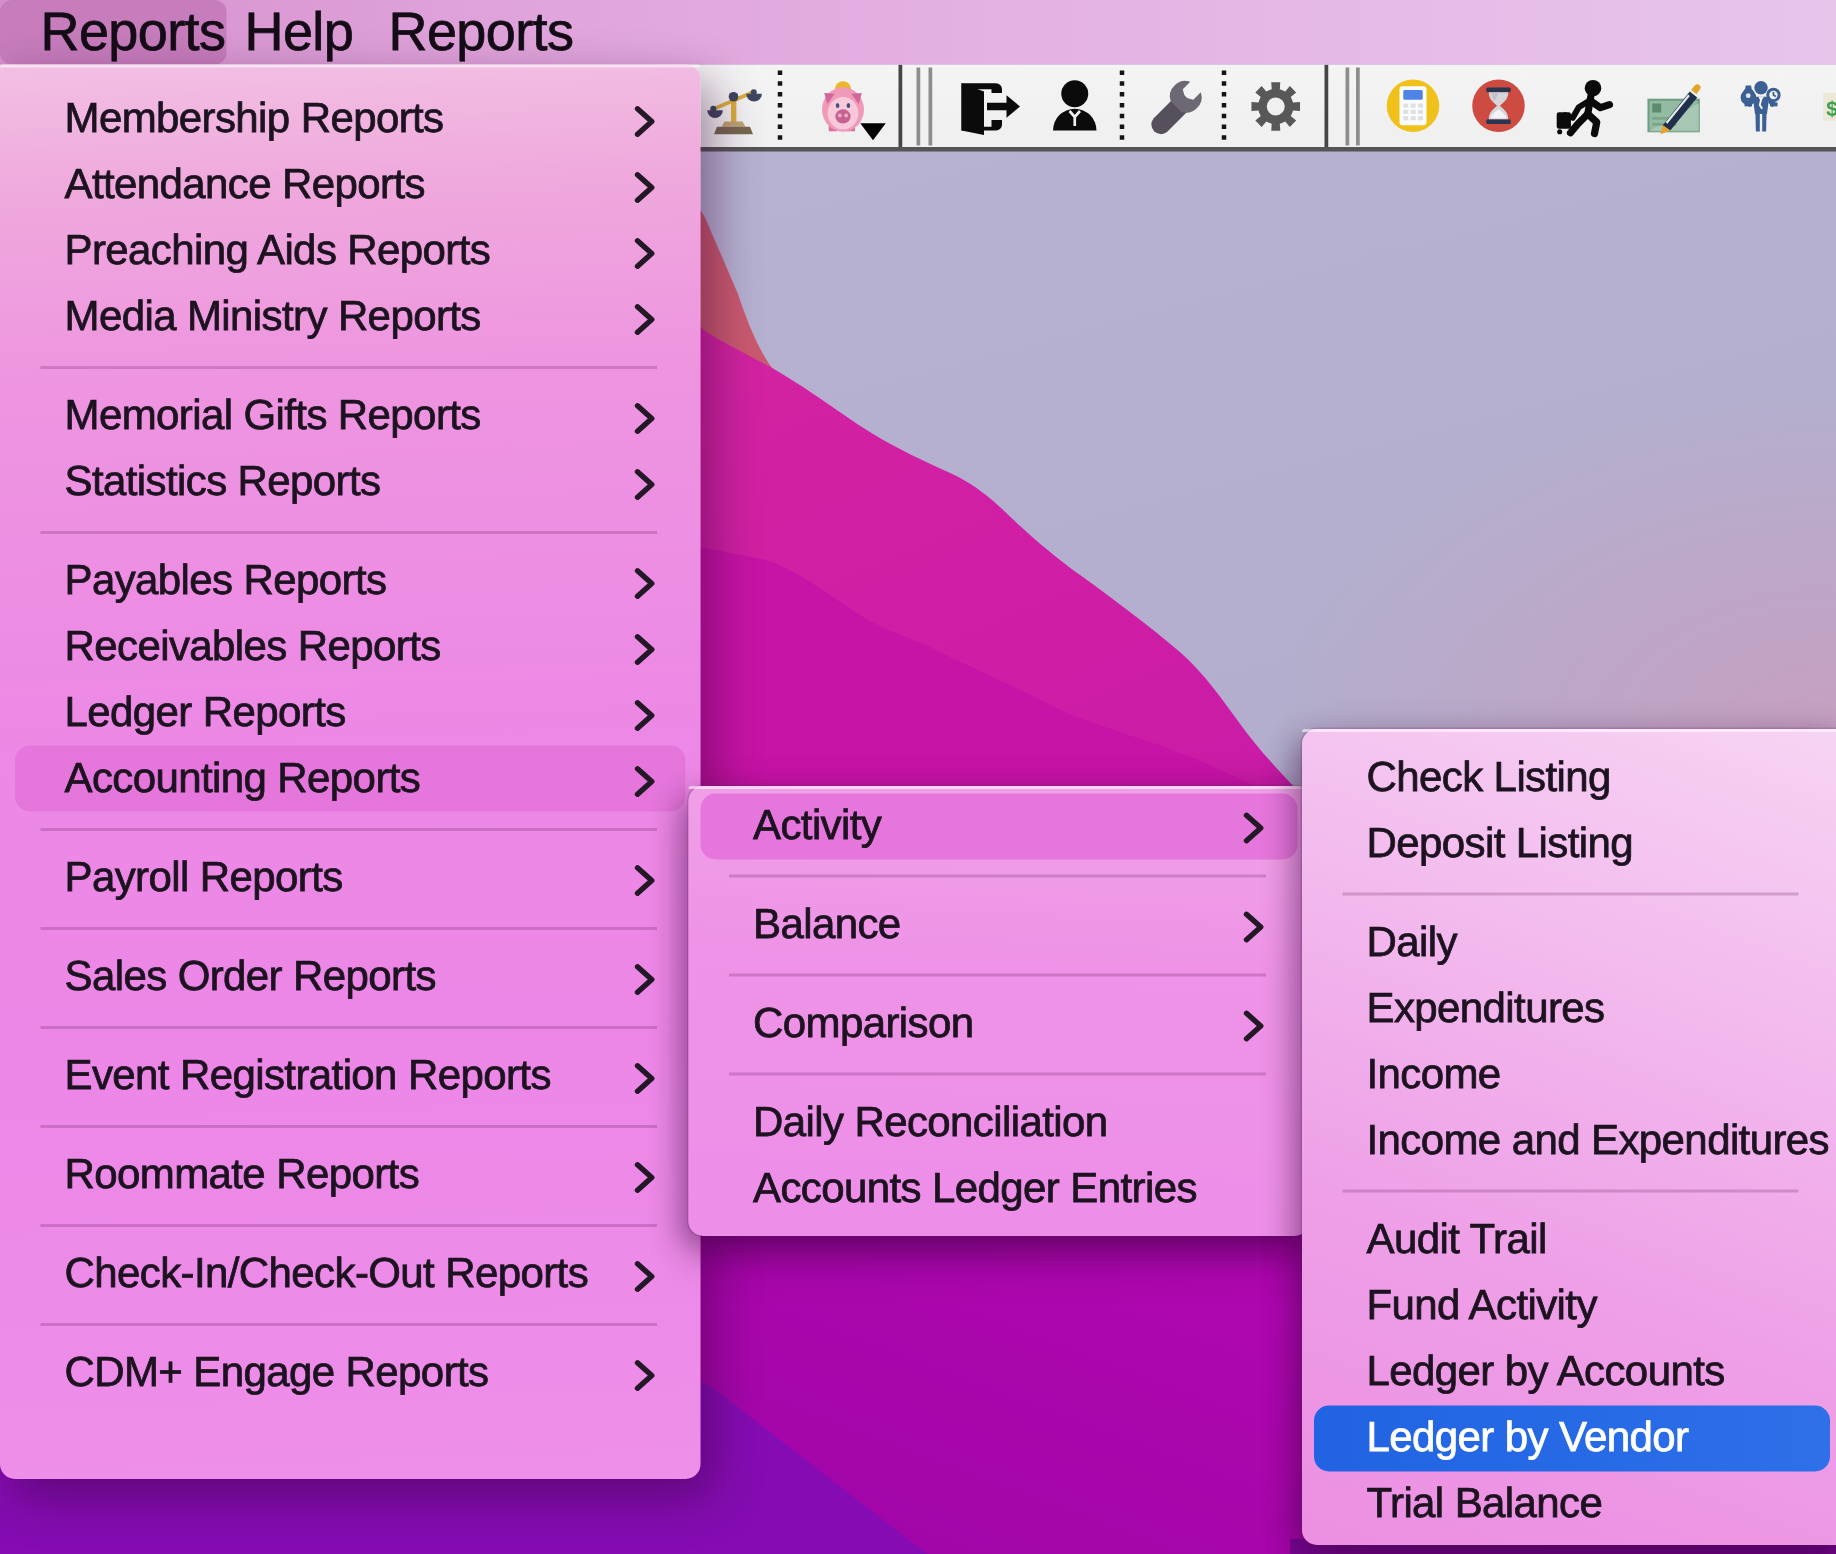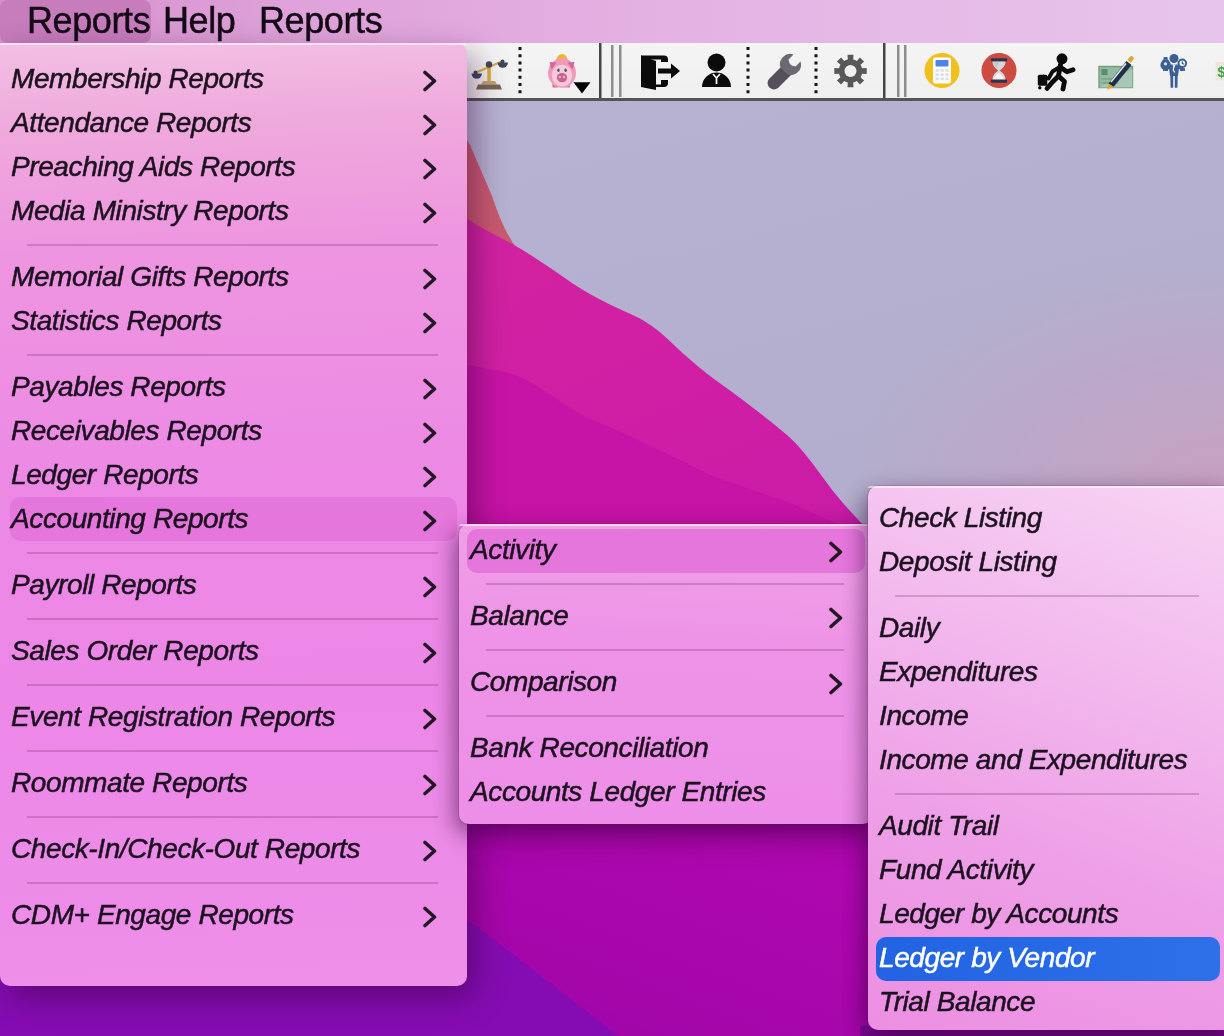--- a/index.html
+++ b/index.html
@@ -13,21 +13,21 @@
   
   #menubar { position:absolute; left:0; top:0; width:1224px; height:43px;
     background:linear-gradient(90deg,#d48fcb 0%,#dfa2da 25%,#e4b2e3 55%,#e7c5eb 100%); }
   #menubar .mi { position:absolute; top:0; height:43px; line-height:41px; font-size:36px;
     letter-spacing:-0.4px; color:#140c16; -webkit-text-stroke:0.5px #140c16; }
   #rephl { position:absolute; left:0px; top:0px; width:151px; height:43px;
     background:#c77cbc; border-radius:8px; }
   
   .panel { position:absolute; color:#1c1220; font-size:28px; letter-spacing:-0.4px; -webkit-text-stroke:0.5px #1c1220;
     box-shadow: 6px 12px 30px rgba(48,0,52,.42), -7px 7px 18px rgba(48,0,52,.28), 0 0 0 1px rgba(120,40,120,.2); }
-  .row { position:relative; height:44px; line-height:42px; padding-left:11px; white-space:nowrap;font-style:italic; }
+  .row { position:relative; height:44px; line-height:42px; padding-left:43px; white-space:nowrap; }
   .sep { height:22px; position:relative; }
   .sep:after { content:""; position:absolute; left:27px; right:29px; top:10px; height:2px;
     background:rgba(90,20,80,.22); }
   .chev { position:absolute; top:12px; }
   .hl { position:absolute; border-radius:10px; }
   #panel1 { left:0; top:43px; width:467px; height:943px; border-radius:0 10px 10px 10px;
     background:linear-gradient(178deg,#f2c0e4 0%,#efa9dc 9%,#ee95e0 22%,#ec88e5 48%,#ec87e7 70%,#ee8fe9 100%);
     box-shadow: 8px 12px 32px rgba(48,0,52,.45); }
   #panel1 .inner { position:absolute; left:0; top:0; right:0; padding-top:15px; }
   #panel2 { left:459px; top:489px; width:414px; height:300px; border-radius:10px;
@@ -290,21 +290,21 @@
         </svg></div>
       <div class="sep"></div>
       <div class="row">Balance<svg class="chev" style="right:29px" width="16" height="22" viewBox="0 0 16 22">
           <path d="M3 2.5 L12.5 11 L3 19.5" fill="none" stroke="#231826" stroke-width="3.6" stroke-linecap="round" stroke-linejoin="round"></path>
         </svg></div>
       <div class="sep"></div>
       <div class="row">Comparison<svg class="chev" style="right:29px" width="16" height="22" viewBox="0 0 16 22">
           <path d="M3 2.5 L12.5 11 L3 19.5" fill="none" stroke="#231826" stroke-width="3.6" stroke-linecap="round" stroke-linejoin="round"></path>
         </svg></div>
       <div class="sep"></div>
-      <div class="row">Bank Reconciliation</div>
+      <div class="row">Daily Reconciliation</div>
       <div class="row">Accounts Ledger Entries</div>
     </div>
 </div>
 
 <div class="panel" id="panel3">
   <div class="toplight" style="border-radius:10px 0 0 0"></div>
   <div class="hl" style="left:8px;top:451px;width:344px;height:44px;background:linear-gradient(90deg,#2163e2,#2d70e8);"></div>
   <div class="inner">
       <div class="row">Check Listing</div>
       <div class="row">Deposit Listing</div>

